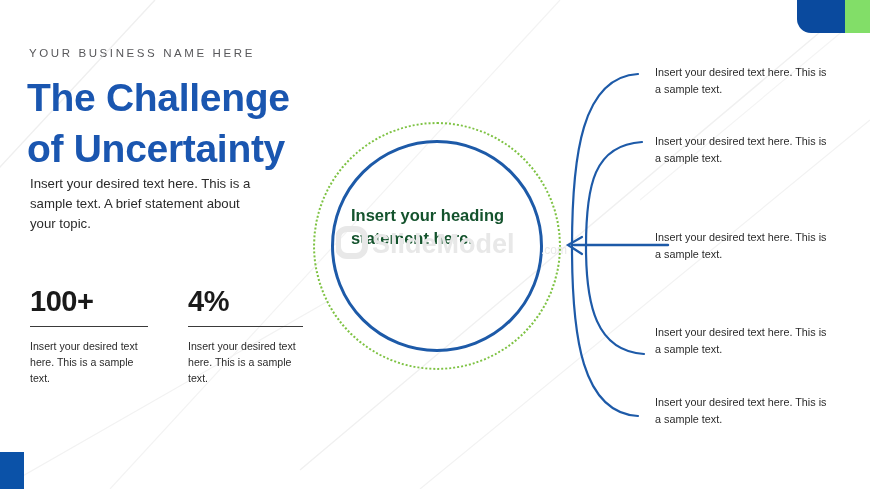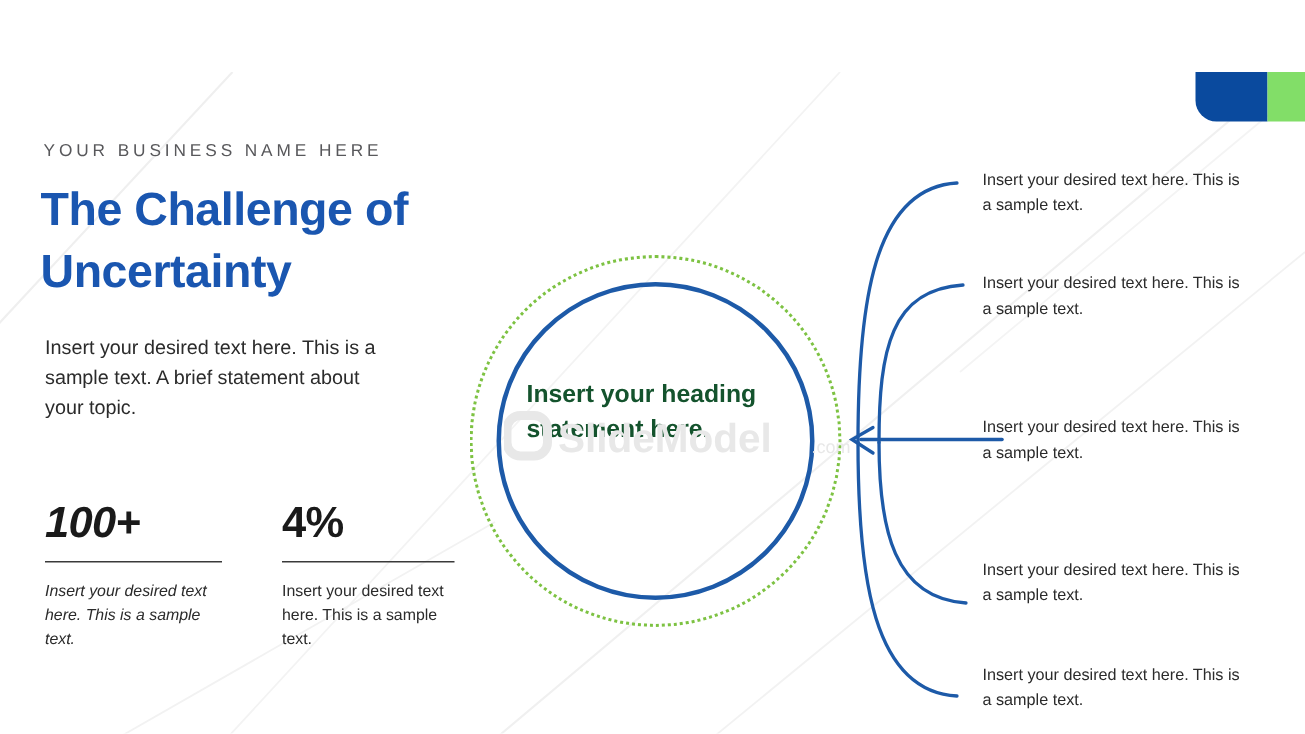--- a/index.html
+++ b/index.html
@@ -11,21 +11,20 @@
     font-family: "Liberation Sans", sans-serif;
     overflow: hidden;
     position: relative;
   }
 
   #slide {
     position: absolute;
     inset: 0;
     background: #ffffff;
     overflow: hidden;
-    margin-top: 48px;
   }
 
   
   .bg-lines {
     position: absolute;
     inset: 0;
     pointer-events: none;
   }
 
   
@@ -65,40 +64,40 @@
     color: #58585B;
     font-weight: 400;
     white-space: nowrap;
   }
 
   .title {
     position: absolute;
     left: 27px;
     top: 72px;
     width: 300px;
-    font-size: 31px;
+    font-size: 39px;
     line-height: 1.32;
     font-weight: bold;
     color: #1A56B0;
     letter-spacing: -0.3px;
   }
 
   .intro {
     position: absolute;
     left: 30px;
     top: 174px;
     width: 236px;
     font-size: 13.2px;
     line-height: 1.53;
     color: #2B2B2B;
   }
 
   
   .stat { position: absolute; }
-  .stat-1 { left: 30px; top: 286px; width: 120px; font-style: italic; }
+  .stat-1 { left: 30px; top: 286px; width: 120px; }
   .stat-2 { left: 188px; top: 286px; width: 120px; }
 
   .stat-value {
     font-size: 29px;
     font-weight: bold;
     color: #1A1A1A;
     letter-spacing: -0.5px;
     line-height: 1.1;
   }
   .stat-rule {

